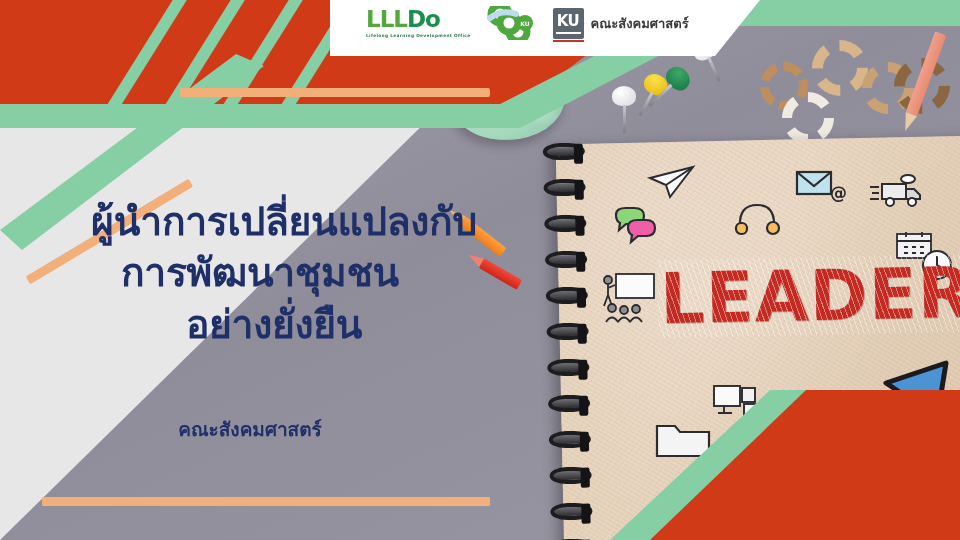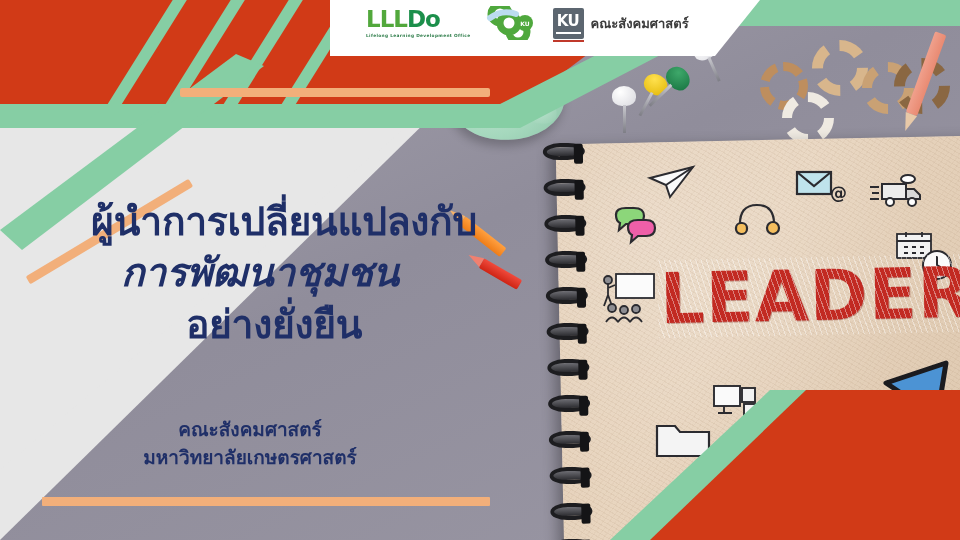--- a/index.html
+++ b/index.html
@@ -279,21 +279,21 @@
     width: 520px;
     text-align: center;
     color: #1F2F68;
     font-size: 39px;
     font-weight: 700;
     line-height: 1.32;
     letter-spacing: -.3px;
     z-index: 30;
   }
   .title .l1 { display:block;padding-left:48px; }
-  .title .l2 { display:block;font-style:italic; }
+  .title .l2 { display:block; }
   .title .l3 { display:block;margin-left:28px; }
 
   .byline {
     position: absolute; left: 0; top: 416px;
     width: 500px;
     text-align: center;
     color: #1F2F68;
     font-size: 19px;
     font-weight: 700;
     line-height: 1.45;
@@ -601,18 +601,17 @@
   </div>
 
   <div class="title">
     <span class="l1">ผู้นำการเปลี่ยนแปลงกับ</span>
     <span class="l2">การพัฒนาชุมชน</span>
     <span class="l3">อย่างยั่งยืน</span>
   </div>
 
   <div class="byline">
     <div>คณะสังคมศาสตร์</div>
-    <div>มหาวิทยาลัยเกษตรศาสตร์</div>
   </div>
 
   <div class="byline-rule"></div>
 
 </div>
 
 </body></html>

